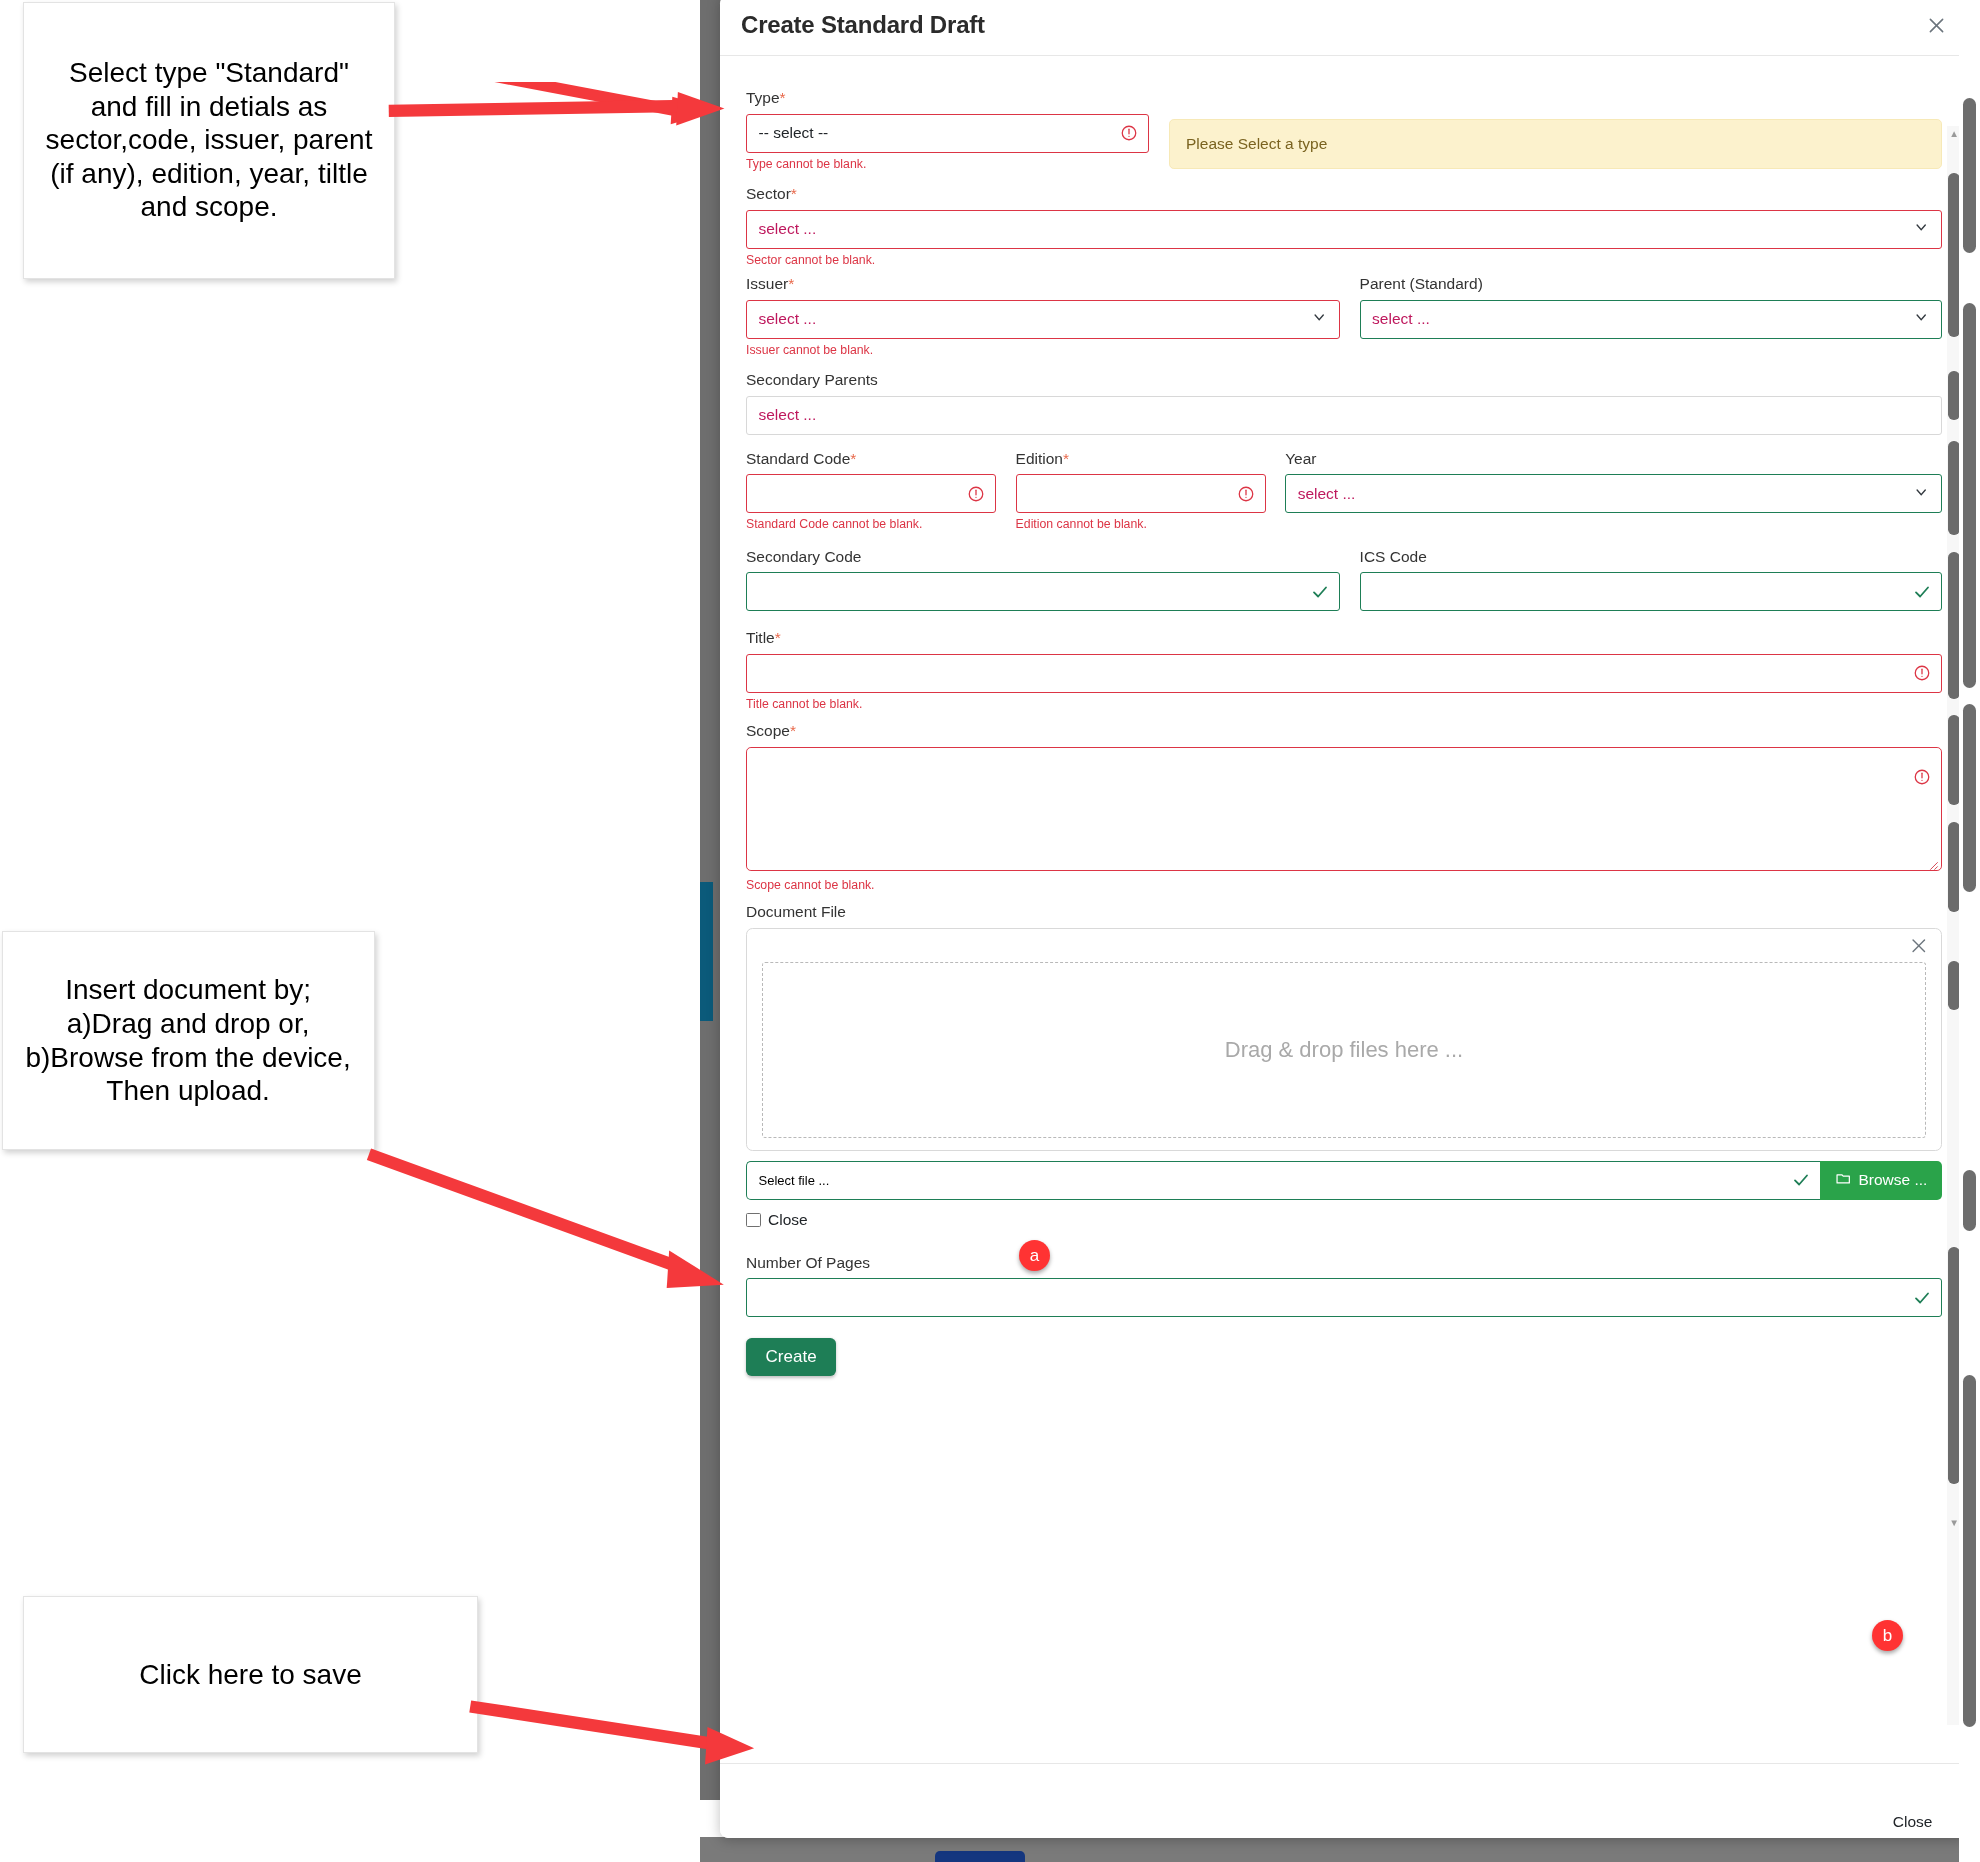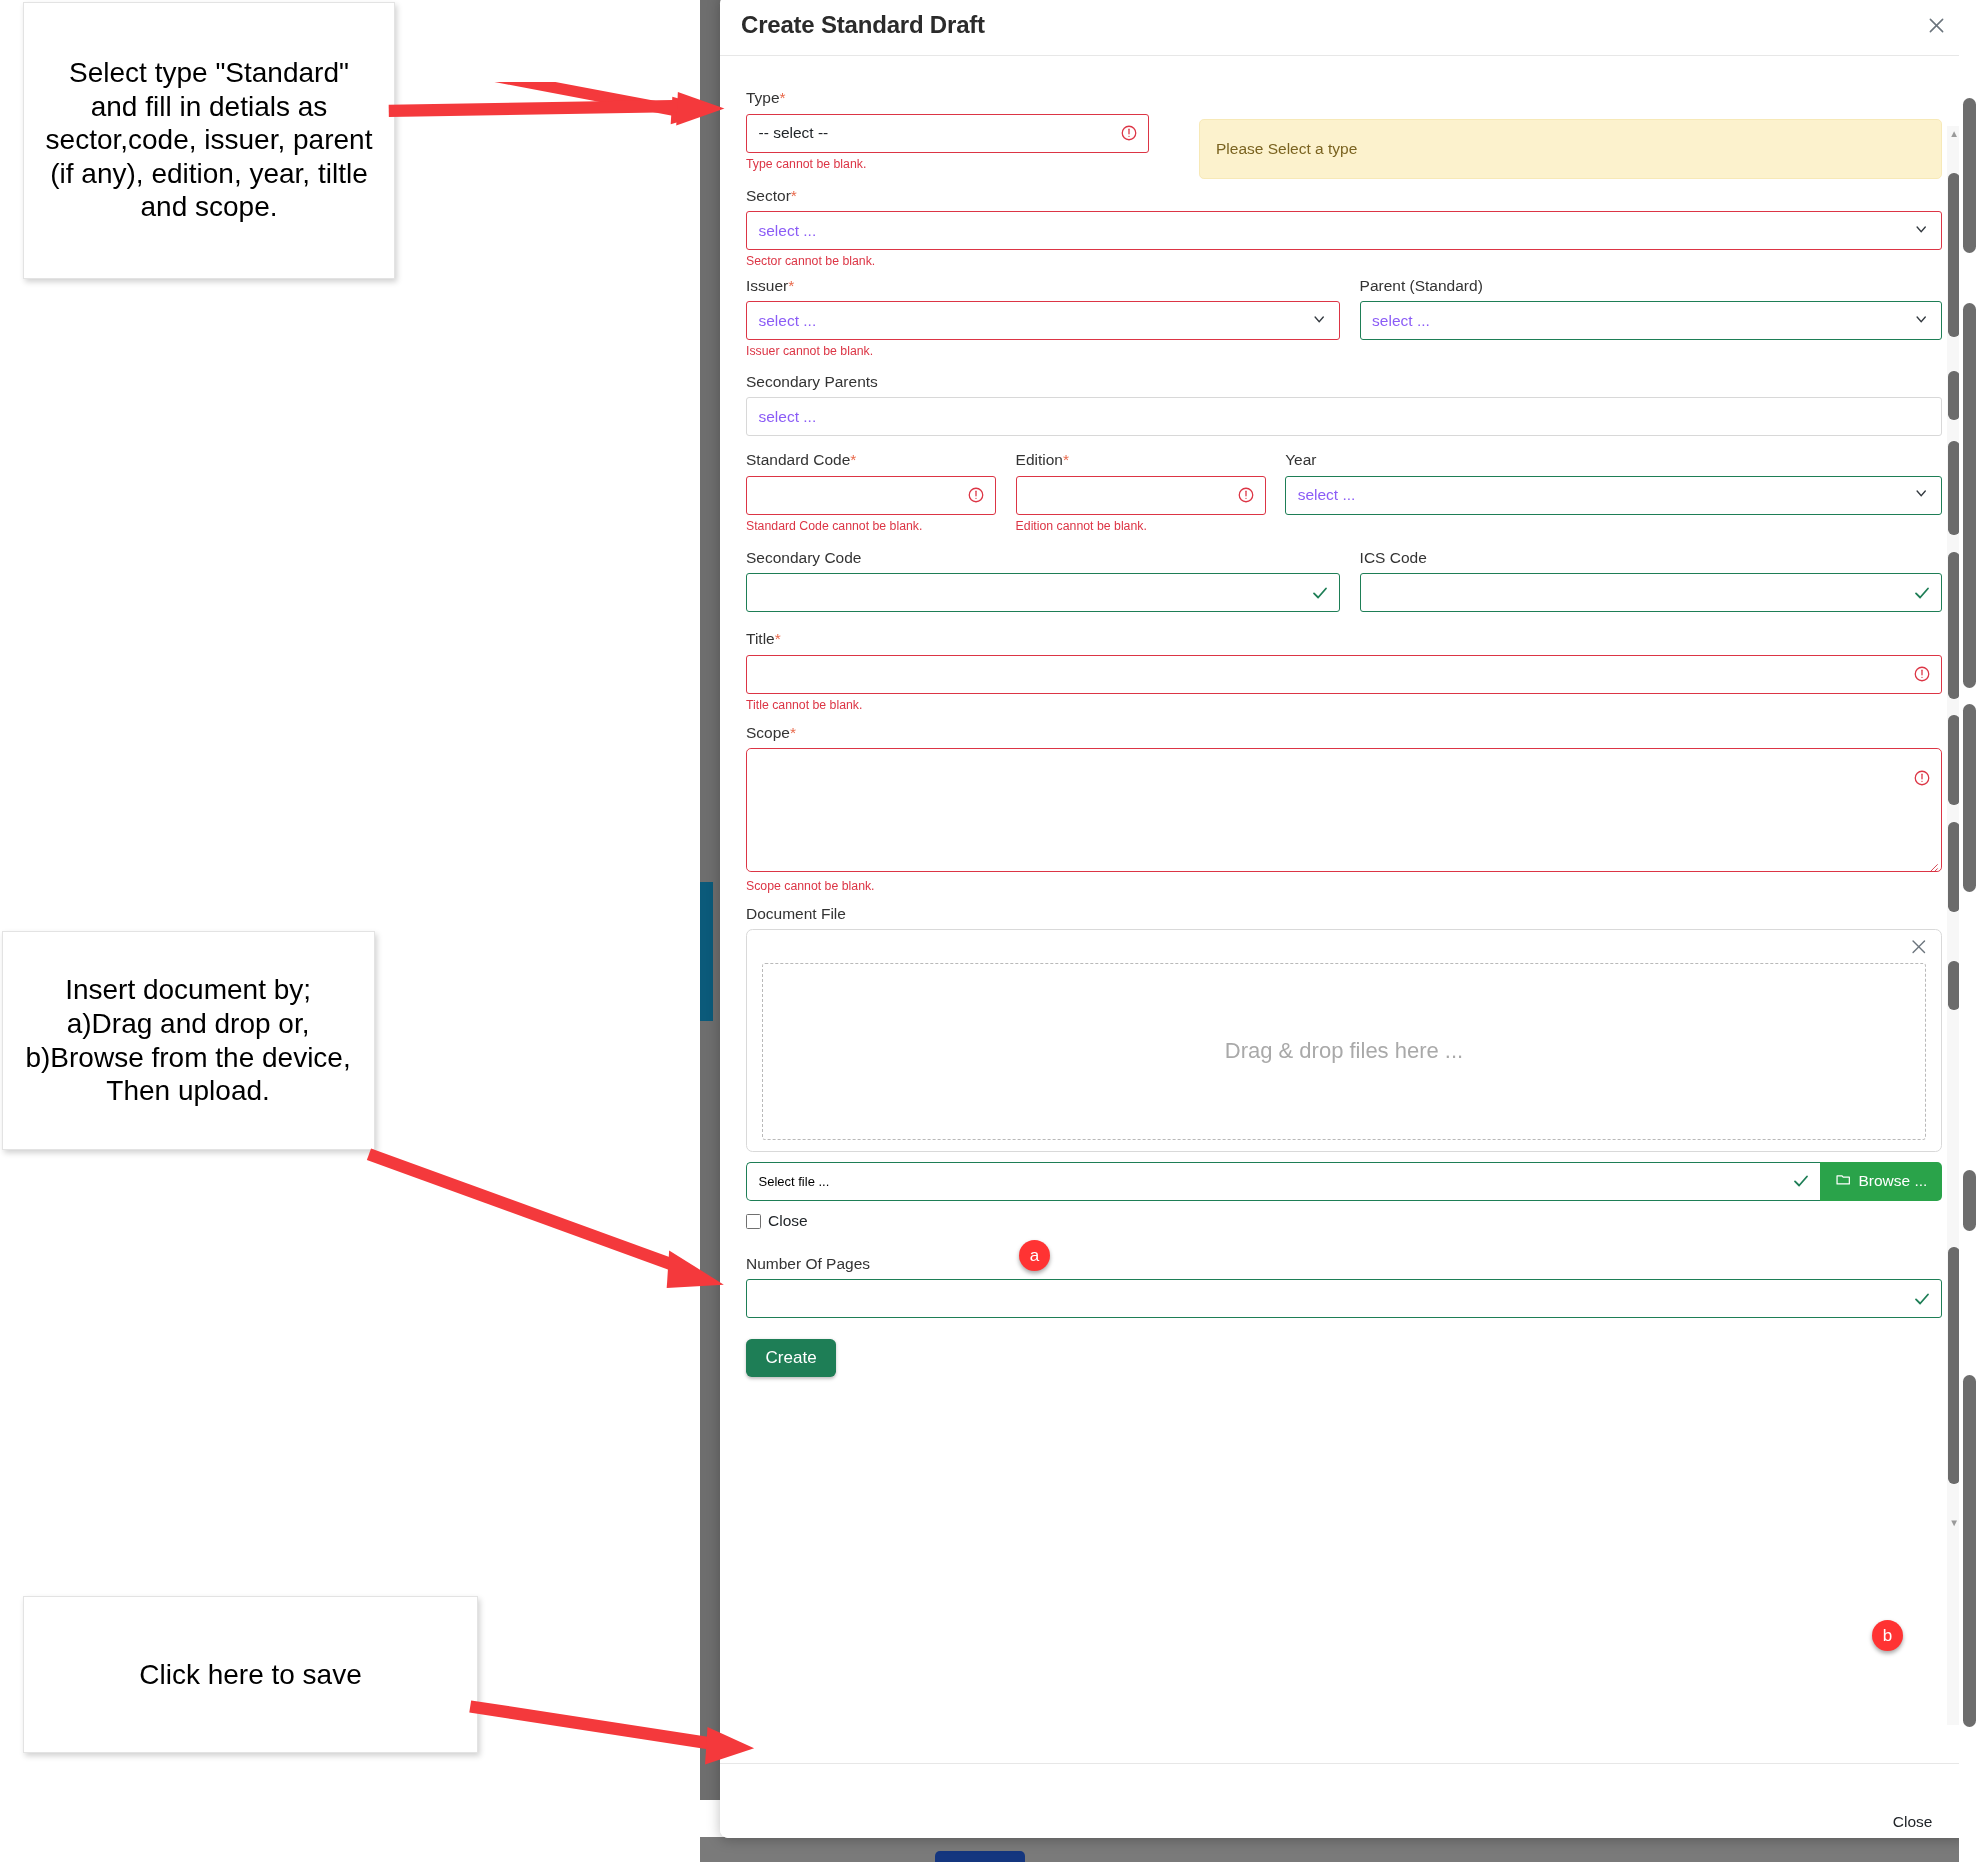--- a/index.html
+++ b/index.html
@@ -81,37 +81,37 @@
   .fld { margin-bottom:6.5px; }
 
   .ctrl {
     position:relative; width:100%; height:39px;
     border:0.8px solid #ced4da; border-radius:3px; background:#fff;
     display:flex; align-items:center; padding:0 11.5px;
     font-size:15.5px; color:#6c757d;
   }
   .ctrl.invalid { border-color:#dc3545; }
   .ctrl.valid   { border-color:#1e7e56; }
-  .ctrl .ph { color:#8b5cf6; font-size:15.5px; }
+  .ctrl .ph { color:#be185d; font-size:15.5px; }
   .ctrl .val { color:#212529; font-size:15.5px; }
 
   .icon-right {
     position:absolute; right:9.8px; top:50%; transform:translateY(-50%);
     display:flex; align-items:center; justify-content:center;
   }
   .icon-err { color:#dc3545; }
   .icon-ok  { color:#1e7e56; }
   .chev { position:absolute; right:11.5px; top:50%; transform:translateY(-50%); color:#343a40; }
 
   .err-msg { font-size:12.3px; color:#dc3545; margin-top:4.1px; }
 
   .alert-warn {
     background:#fcf2cd; border:0.8px solid #f7e9b7; border-radius:4.9px;
-    color:#7a6320; font-size:15.5px; padding:14.7px 16.4px; height:60px;
-    display:flex; align-items:center;margin-left:30px;
+    color:#7a6320; font-size:15.5px; padding:14.7px 16.4px; height:50px;
+    display:flex; align-items:center;
   }
 
   textarea.ctrl-area {
     width:100%; height:124px; border:0.8px solid #dc3545; border-radius:4.9px;
     resize:none; font-family:"Liberation Sans", sans-serif; font-size:15.5px;
     padding:9.8px 11.5px; color:#212529; background:#fff;
   }
   .area-wrap { position:relative; }
   .area-wrap .icon-right { top:21px; transform:none; right:11.5px; }
   .area-grip {

